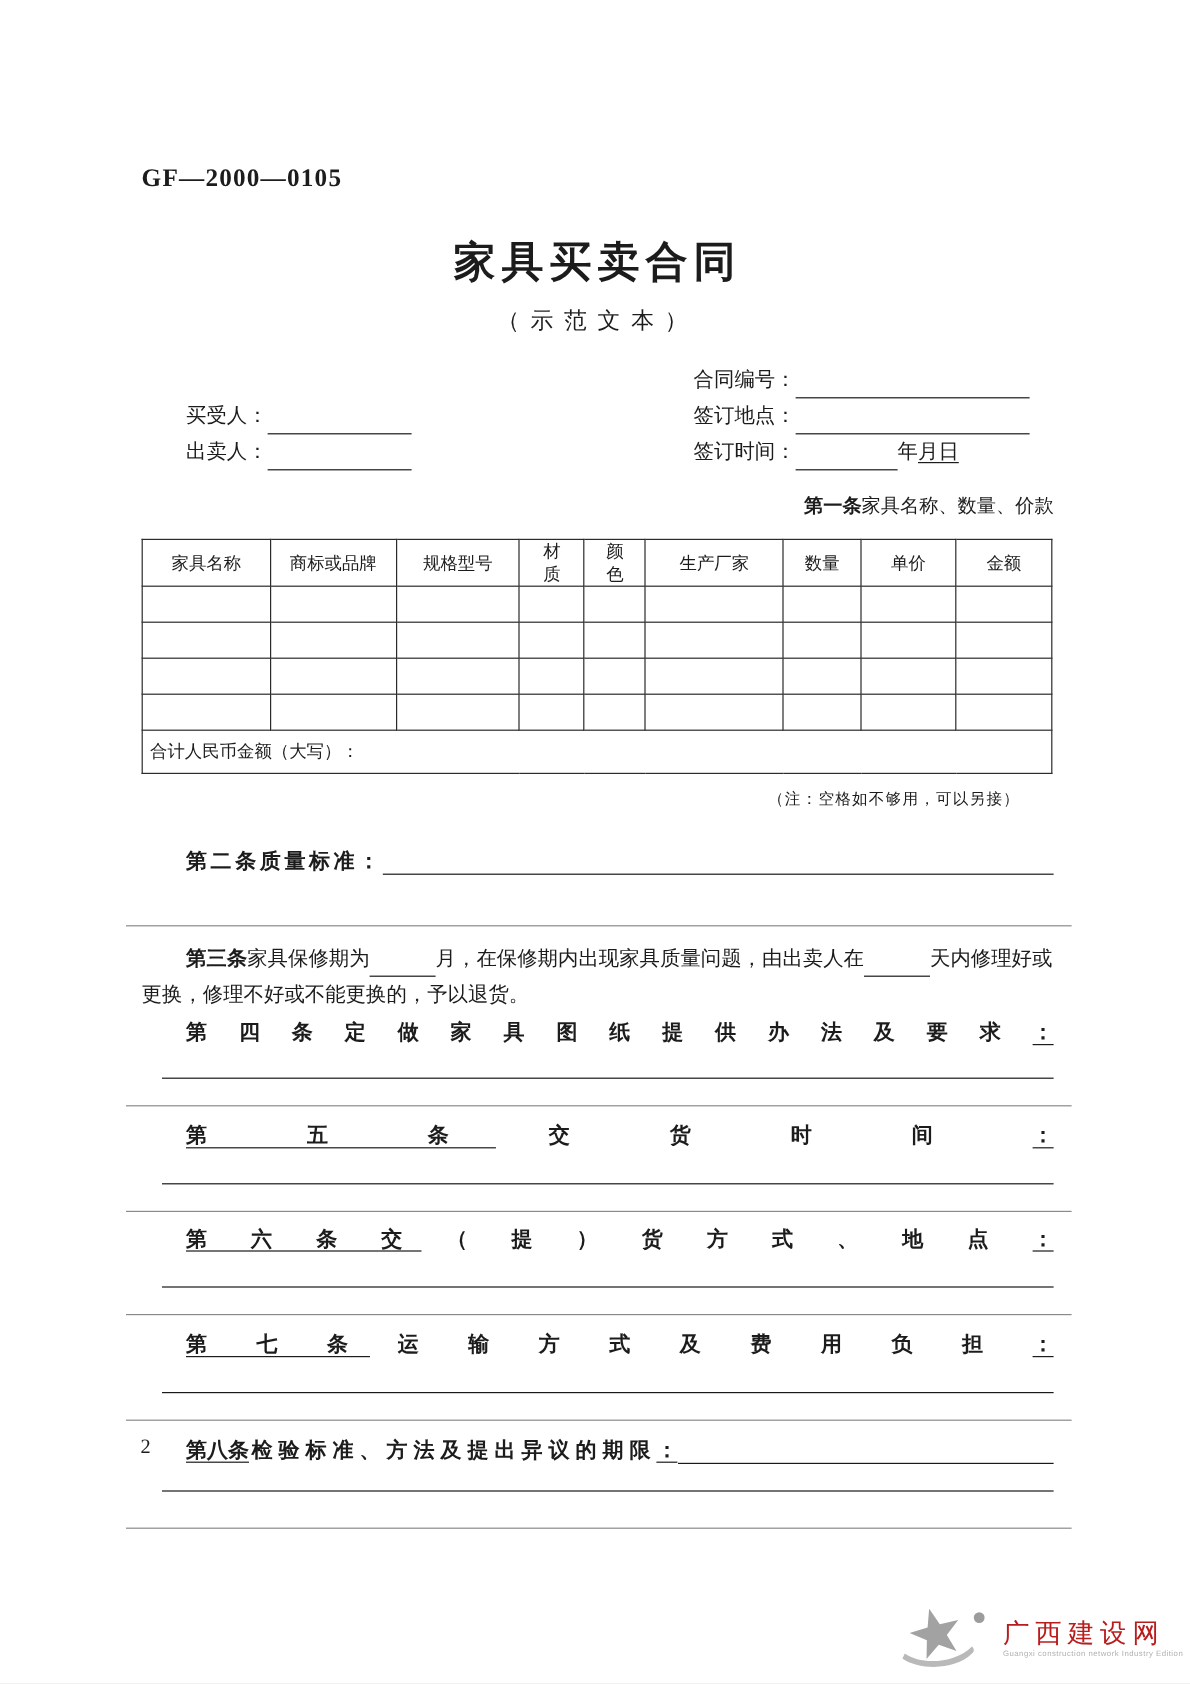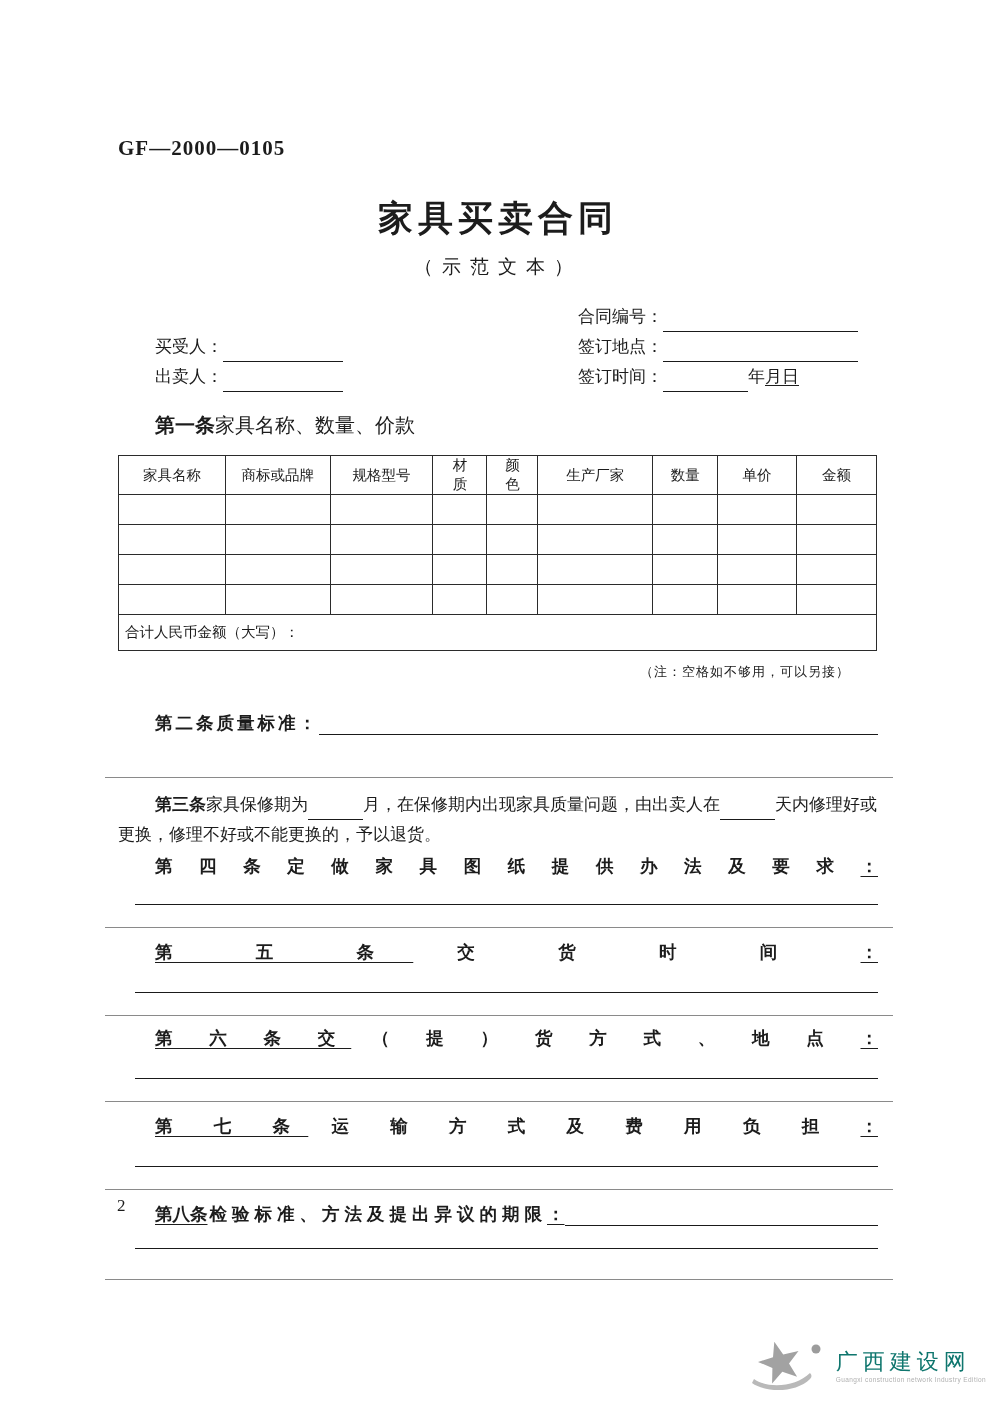--- a/index.html
+++ b/index.html
@@ -39,21 +39,21 @@
   .info-row{height:30px;line-height:30px;white-space:nowrap;}
   .blank{display:inline-block;border-bottom:1px solid #1a1a1a;height:17px;vertical-align:bottom;}
   .w195{width:195px;}
   .w120{width:120px;}
   .w85{width:85px;}
   .w55{width:55px;}
   .ul{text-decoration:underline;text-underline-offset:3px;text-align:center;}
 
   .heiti{font-family:"Liberation Sans","DejaVu Sans",sans-serif;}
 
-  .art1-head{margin:16px 0 16px 37px;font-size:20px;}
+  .art1-head{margin:16px 0 16px 37px;font-size:16px;text-align:right;}
   .art1-head b{font-family:"Liberation Sans","DejaVu Sans",sans-serif;font-weight:700;}
 
   table.goods{
     margin-top:8px;
     width:759px;
     border-collapse:collapse;
     font-size:14.5px;
   }
   table.goods th,table.goods td{
     border:1px solid #2b2b2b;
@@ -126,21 +126,21 @@
     position:absolute;left:117px;top:1196px;
     font-size:17px;
   }
 
   .watermark{
     position:absolute;right:6px;bottom:8px;
     display:flex;align-items:center;gap:8px;
   }
   .wm-text{display:flex;flex-direction:column;line-height:1;}
   .wm-cn{
-    font-size:22px;color:#0f766e;letter-spacing:5px;
+    font-size:22px;color:#b91c1c;letter-spacing:5px;
     font-family:"Liberation Serif","DejaVu Serif",serif;
   }
   .wm-en{
     margin-top:4px;
     font-size:6.5px;color:#b0b0b0;letter-spacing:0.4px;
     white-space:nowrap;
     font-family:"Liberation Sans","DejaVu Sans",sans-serif;
   }
 </style>
 </head>

